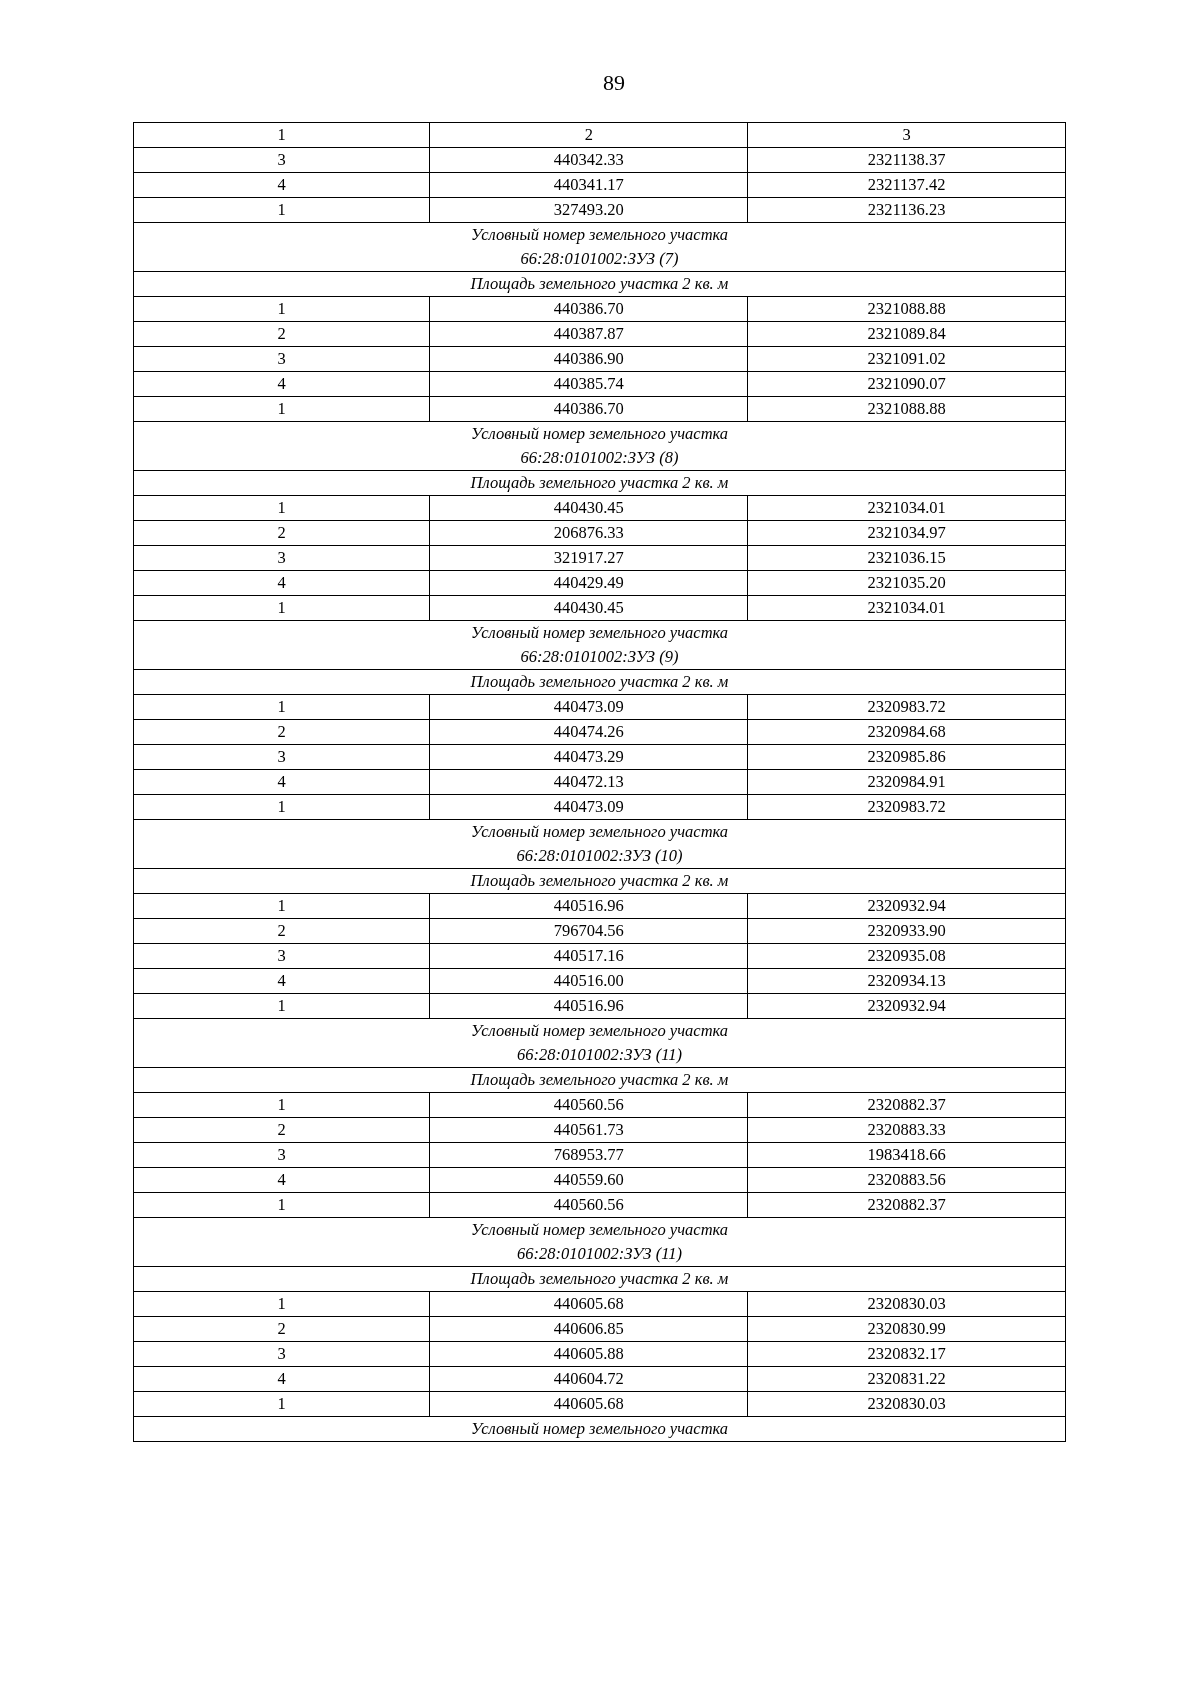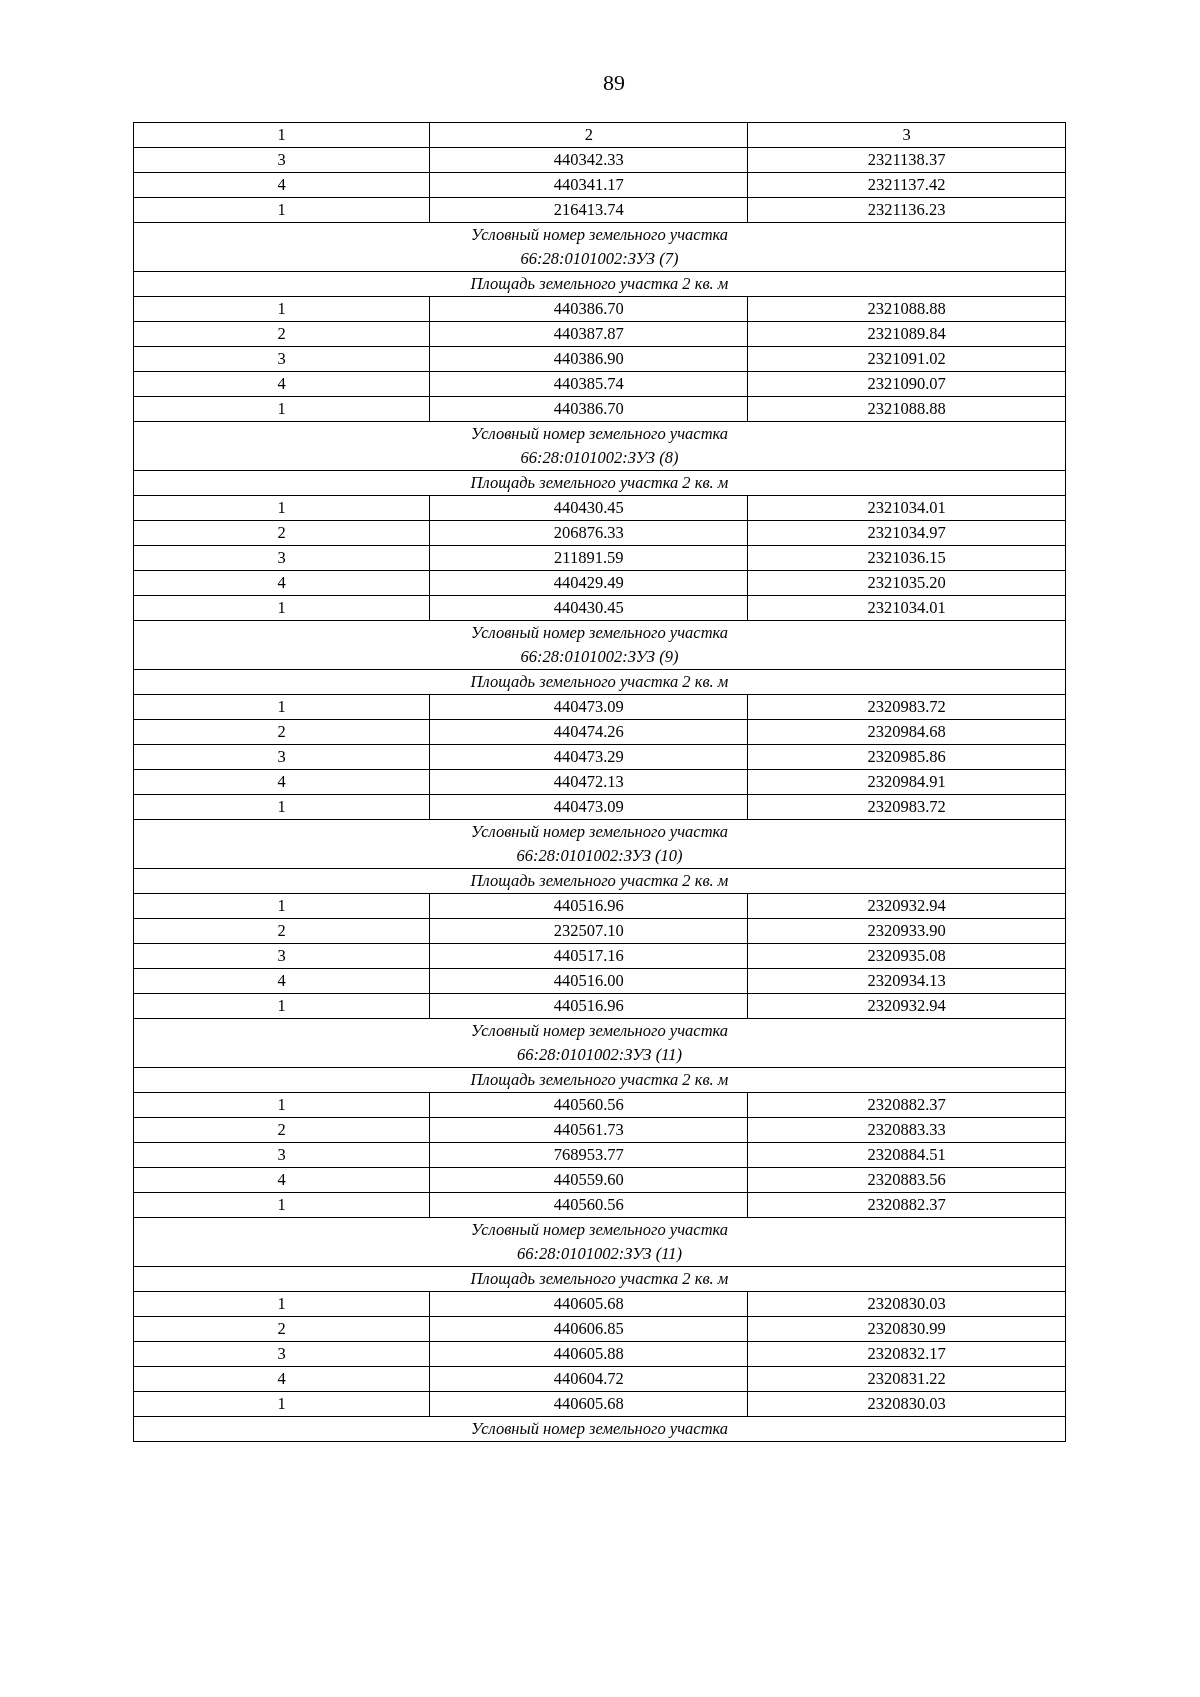--- a/index.html
+++ b/index.html
@@ -71,21 +71,21 @@
           <td>440342.33</td>
           <td>2321138.37</td>
         </tr>
         <tr>
           <td>4</td>
           <td>440341.17</td>
           <td>2321137.42</td>
         </tr>
         <tr>
           <td>1</td>
-          <td>216413.74</td>
+          <td>327493.20</td>
           <td>2321136.23</td>
         </tr>
         <tr>
           <td colspan="3" class="merged">
             <div>Условный номер земельного участка</div>
             <div>66:28:0101002:ЗУЗ (7)</div>
           </td>
         </tr>
         <tr>
           <td colspan="3" class="merged">
@@ -133,21 +133,21 @@
           <td>440430.45</td>
           <td>2321034.01</td>
         </tr>
         <tr>
           <td>2</td>
           <td>206876.33</td>
           <td>2321034.97</td>
         </tr>
         <tr>
           <td>3</td>
-          <td>211891.59</td>
+          <td>321917.27</td>
           <td>2321036.15</td>
         </tr>
         <tr>
           <td>4</td>
           <td>440429.49</td>
           <td>2321035.20</td>
         </tr>
         <tr>
           <td>1</td>
           <td>440430.45</td>
@@ -200,21 +200,21 @@
             <div>Площадь земельного участка 2 кв. м</div>
           </td>
         </tr>
         <tr>
           <td>1</td>
           <td>440516.96</td>
           <td>2320932.94</td>
         </tr>
         <tr>
           <td>2</td>
-          <td>232507.10</td>
+          <td>796704.56</td>
           <td>2320933.90</td>
         </tr>
         <tr>
           <td>3</td>
           <td>440517.16</td>
           <td>2320935.08</td>
         </tr>
         <tr>
           <td>4</td>
           <td>440516.00</td>
@@ -242,21 +242,21 @@
           <td>2320882.37</td>
         </tr>
         <tr>
           <td>2</td>
           <td>440561.73</td>
           <td>2320883.33</td>
         </tr>
         <tr>
           <td>3</td>
           <td>768953.77</td>
-          <td>2320884.51</td>
+          <td>1983418.66</td>
         </tr>
         <tr>
           <td>4</td>
           <td>440559.60</td>
           <td>2320883.56</td>
         </tr>
         <tr>
           <td>1</td>
           <td>440560.56</td>
           <td>2320882.37</td>

